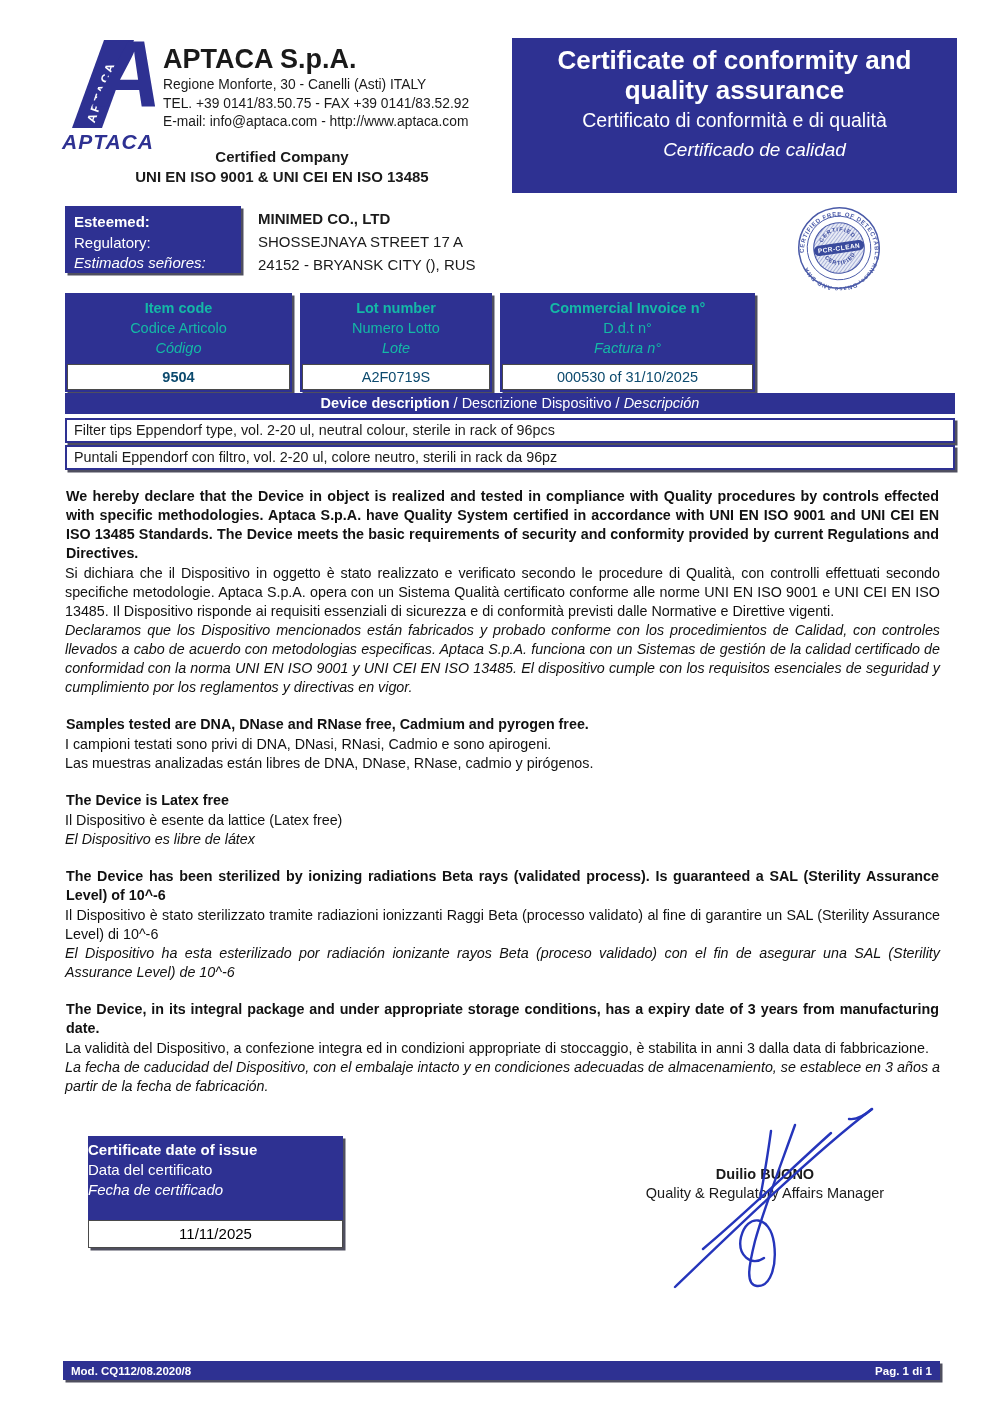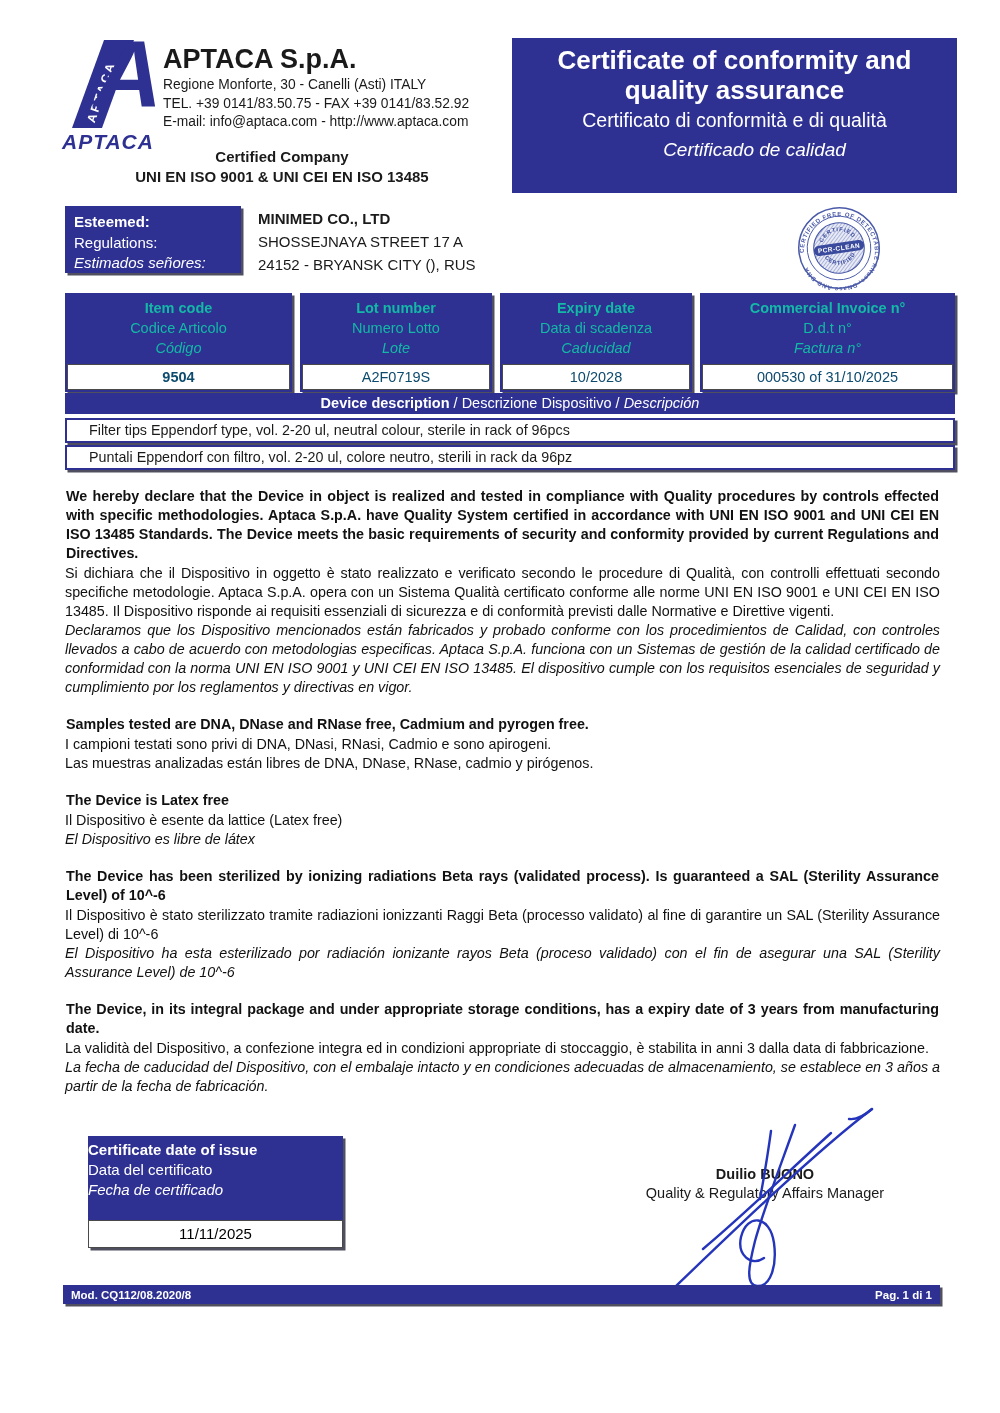--- a/index.html
+++ b/index.html
@@ -48,21 +48,21 @@
   .l1{font-weight:bold;}
   .l3{font-style:italic;}
   .col-val{border:1px solid #4a4a4a;text-align:center;font-size:14.5px;line-height:24px;background:#fff;color:#0c4a6e;}
   .w1{width:227px;} .w2{width:192px;} .w3{width:192px;} .w4{width:255px;}
   .col-val.b{font-weight:bold;}
 
   
   .desc-bar{position:absolute;left:65px;top:393px;width:890px;height:21px;text-align:center;font-size:14.5px;line-height:21px;}
   .desc-bar .sep{white-space:pre;}
   .desc-row{position:absolute;left:65px;width:890px;height:25px;box-sizing:border-box;border:2px solid #2e3192;background:#fff;
-    font-size:14.3px;line-height:21px;padding-left:22px;}
+    font-size:14.3px;line-height:21px;padding-left:7px;}
   .desc-row.r1{top:418px;} .desc-row.r2{top:445px;}
 
   
   .bodytext{position:absolute;left:65px;top:486px;width:875px;font-size:14.3px;line-height:19px;color:#111;}
   .sect{margin:0 0 18px 0;}
   .just{text-align:justify;}
   .p-en{font-weight:bold;margin:1px;}
   .p-it{margin:0;}
   .p-es{font-style:italic;margin:0;}
 
@@ -72,21 +72,21 @@
   .certdate-hdr div{font-size:15px;line-height:20px;}
   .certdate-val{border:1px solid #4a4a4a;background:#fff;color:#000;text-align:center;font-size:15px;line-height:26px;}
 
   
   .sigblock{position:absolute;left:620px;top:1165px;width:290px;text-align:center;}
   .sig-name{font-size:14.5px;font-weight:bold;line-height:19px;color:#1a1a1a;}
   .sig-title{font-size:14.5px;line-height:19px;color:#1a1a1a;}
   .sig-svg{position:absolute;left:645px;top:1095px;width:270px;height:205px;}
 
   
-  .footer{position:absolute;left:63px;top:1285px;width:877px;height:19px;display:flex;justify-content:space-between;
+  .footer{position:absolute;left:63px;top:1361px;width:877px;height:19px;display:flex;justify-content:space-between;
     align-items:center;padding:0 8px;box-sizing:border-box;font-size:11.5px;font-weight:bold;}
 </style>
 </head>
 <body>
 
 <div class="page">
 
   <div class="logo">
     <div class="logo-band"></div>
     <div class="logo-vtext">APTACA</div>
@@ -107,21 +107,21 @@
   </div>
 
   <div class="title-box navy">
     <div class="title-en">Certificate of conformity and quality assurance</div>
     <div class="title-it">Certificato di conformità e di qualità</div>
     <div class="title-es">Certificado de calidad</div>
   </div>
 
   <div class="esteemed navy shadow">
     <div style="font-weight:bold">Esteemed:</div>
-    <div>Regulations:</div>
+    <div>Regulatory:</div>
     <div style="font-style:italic">Estimados señores:</div>
   </div>
   <div class="recipient">
     <div class="name">MINIMED CO., LTD</div>
     <div>SHOSSEJNAYA STREET 17 A</div>
     <div>24152 - BRYANSK CITY (), RUS</div>
   </div>
 
   <div class="stamp">
     <svg viewBox="0 0 92 92" width="86" height="86">
@@ -163,28 +163,20 @@
       <div class="col-val b">9504</div>
     </div>
     <div class="col w2 shadow">
       <div class="col-hdr">
         <div class="l1">Lot number</div>
         <div class="l2">Numero Lotto</div>
         <div class="l3">Lote</div>
       </div>
       <div class="col-val">A2F0719S</div>
     </div>
-    <div class="col w3 shadow">
-      <div class="col-hdr">
-        <div class="l1">Expiry date</div>
-        <div class="l2">Data di scadenza</div>
-        <div class="l3">Caducidad</div>
-      </div>
-      <div class="col-val">10/2028</div>
-    </div>
     <div class="col w4 shadow">
       <div class="col-hdr">
         <div class="l1">Commercial Invoice n°</div>
         <div class="l2">D.d.t n°</div>
         <div class="l3">Factura n°</div>
       </div>
       <div class="col-val">000530 of 31/10/2025</div>
     </div>
   </div>
 

